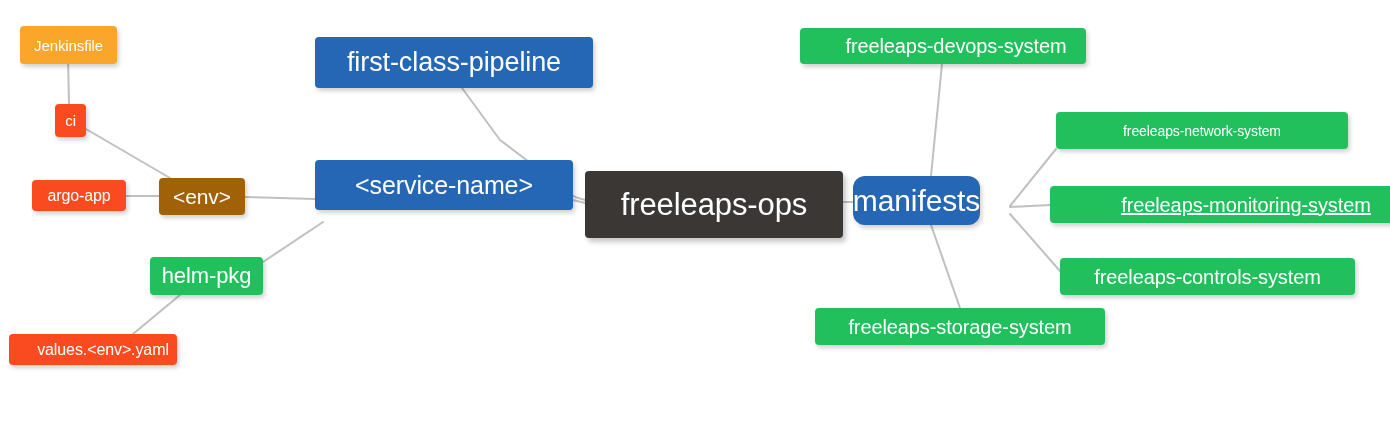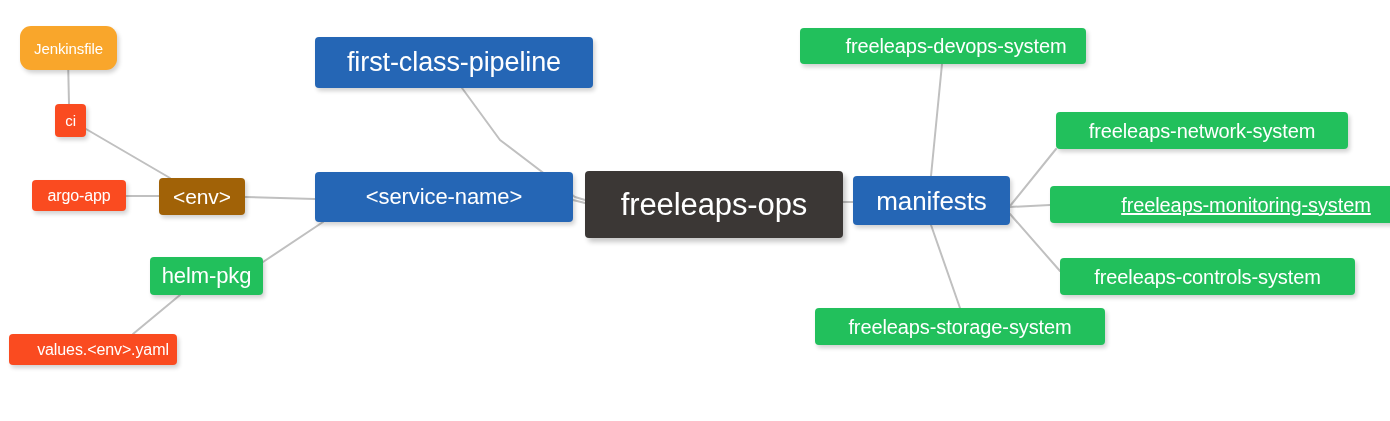--- a/index.html
+++ b/index.html
@@ -76,48 +76,48 @@
       <path d="M 931,225 L 960,308" fill="none" stroke="#c0c0c0" stroke-width="2" stroke-linecap="round" stroke-linejoin="round"></path>
     </svg>
 
   <div id="node-layer">
       <div class="node root" style="left: 585px; top: 171px; width: 258px; height: 67px; background: rgb(59, 55, 53); font-size: 31px;">
         <span>freeleaps-ops</span>
       </div>
       <div class="node" style="left: 315px; top: 37px; width: 278px; height: 51px; background: rgb(37, 102, 181); font-size: 27px;">
         <span>first-class-pipeline</span>
       </div>
-      <div class="node" style="left: 315px; top: 172px; width: 258px; height: 50px; background: rgb(37, 102, 181); font-size: 22px;">
+      <div class="node" style="left: 315px; top: 160px; width: 258px; height: 50px; background: rgb(37, 102, 181); font-size: 25px;">
         <span>&lt;service-name&gt;</span>
       </div>
-      <div class="node" style="left: 853px; top: 176px; width: 157px; height: 49px; background: rgb(37, 102, 181); font-size: 26px;">
+      <div class="node" style="left: 853px; top: 176px; width: 127px; height: 49px; background: rgb(37, 102, 181); font-size: 30px; border-radius: 12px;">
         <span>manifests</span>
       </div>
       <div class="node" style="left: 159px; top: 178px; width: 86px; height: 37px; background: #a16207; font-size: 21px;">
         <span>&lt;env&gt;</span>
       </div>
       <div class="node" style="left: 150px; top: 257px; width: 113px; height: 38px; background: rgb(34, 192, 92); font-size: 22px;">
         <span>helm-pkg</span>
       </div>
-      <div class="node" style="left: 20px; top: 26px; width: 97px; height: 44px; background: rgb(249, 166, 43); font-size: 15px; border-radius: 11px;">
+      <div class="node" style="left: 20px; top: 26px; width: 97px; height: 38px; background: rgb(249, 166, 43); font-size: 15px;">
         <span>Jenkinsfile</span>
       </div>
       <div class="node" style="left: 55px; top: 104px; width: 31px; height: 33px; background: rgb(250, 75, 32); font-size: 15px; justify-content: flex-end;">
         <span>ci</span>
       </div>
       <div class="node" style="left: 32px; top: 180px; width: 94px; height: 31px; background: rgb(250, 75, 32); font-size: 16px;">
         <span>argo-app</span>
       </div>
       <div class="node" style="left: 9px; top: 334px; width: 168px; height: 31px; background: rgb(250, 75, 32); font-size: 16px; padding-left: 30px;">
         <span>values.&lt;env&gt;.yaml</span>
       </div>
       <div class="node" style="left: 800px; top: 28px; width: 286px; height: 36px; background: rgb(34, 192, 92); font-size: 20px; padding-left: 36px;">
         <span>freeleaps-devops-system</span>
       </div>
-      <div class="node" style="left: 1056px; top: 112px; width: 292px; height: 37px; background: rgb(34, 192, 92); font-size: 20px;">
+      <div class="node" style="left: 1056px; top: 112px; width: 292px; height: 37px; background: rgb(34, 192, 92); font-size: 14px;">
         <span>freeleaps-network-system</span>
       </div>
       <div class="node" style="left: 1050px; top: 186px; width: 392px; height: 37px; background: rgb(34, 192, 92); font-size: 20px; text-decoration: underline;">
         <span>freeleaps-monitoring-system</span>
       </div>
       <div class="node" style="left: 1060px; top: 258px; width: 295px; height: 37px; background: rgb(34, 192, 92); font-size: 20px;">
         <span>freeleaps-controls-system</span>
       </div>
       <div class="node" style="left: 815px; top: 308px; width: 290px; height: 37px; background: rgb(34, 192, 92); font-size: 20px;">
         <span>freeleaps-storage-system</span>

